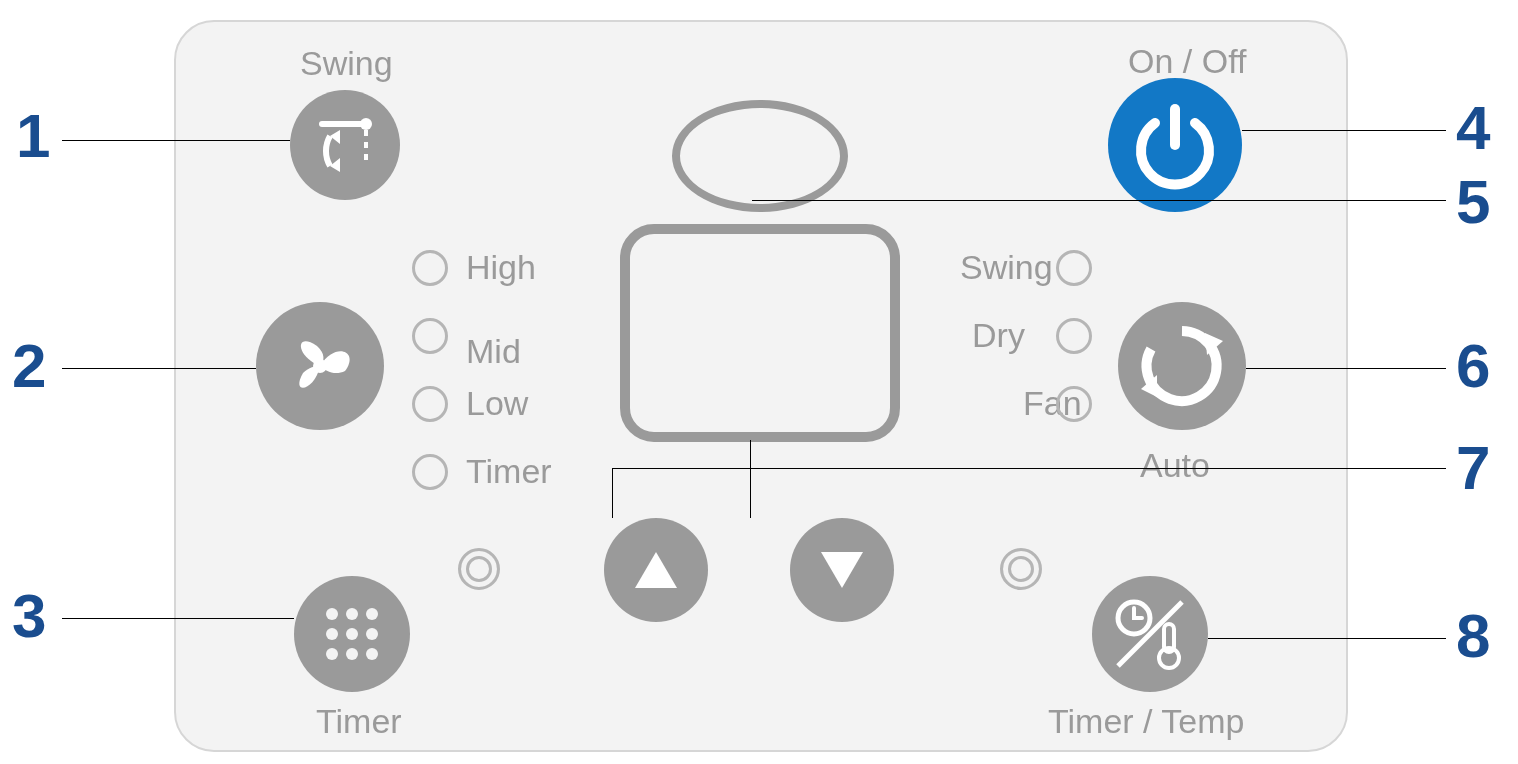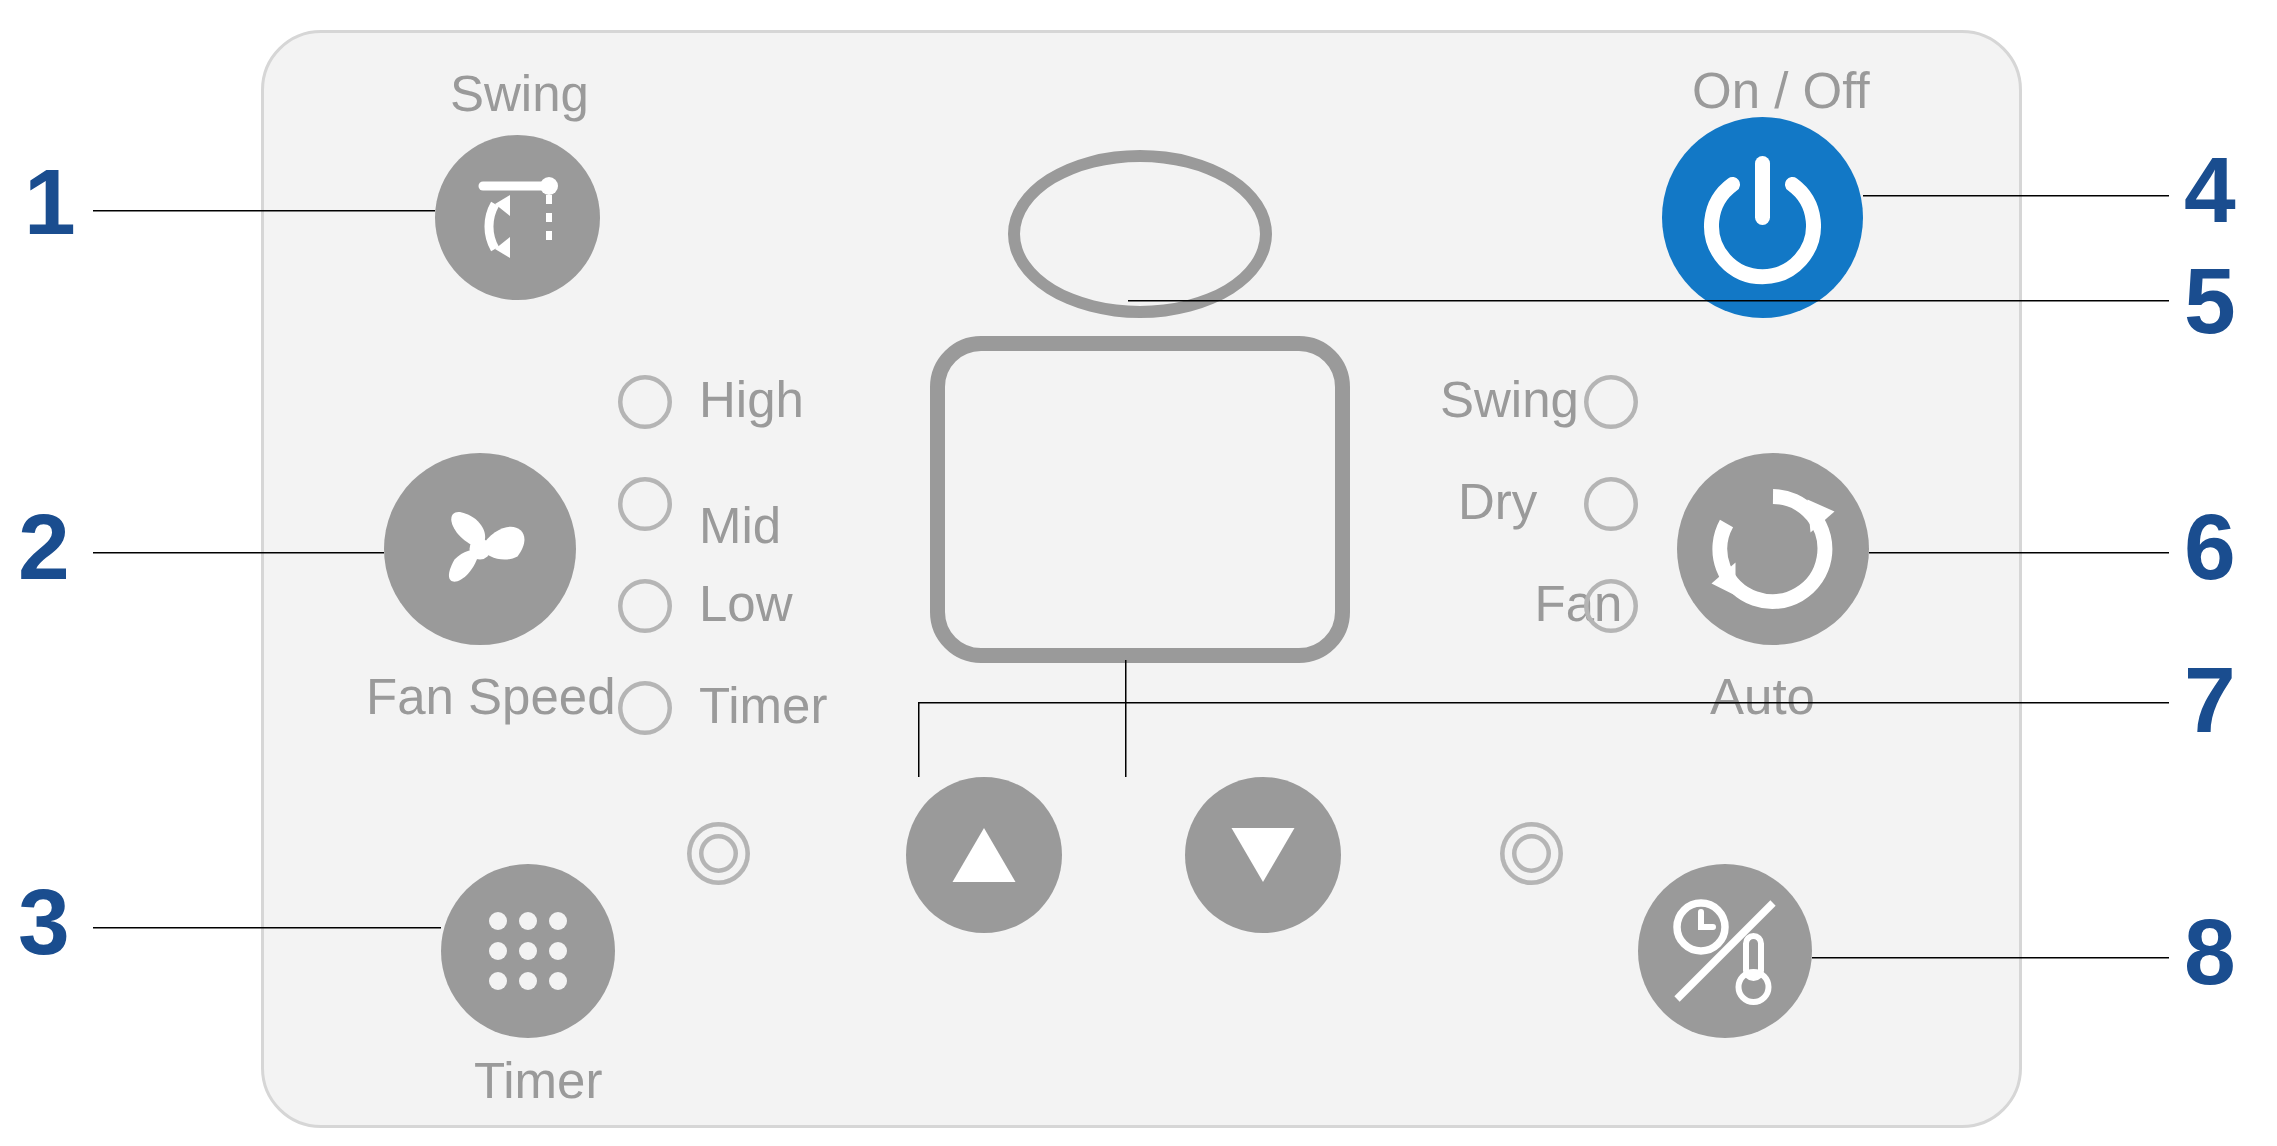--- a/index.html
+++ b/index.html
@@ -50,21 +50,20 @@
 <div class="txt" style="left:1128px;top:42px">On / Off</div>
 
 <div class="btn btn-gray" style="left:256px;top:302px;width:128px;height:128px">
   <svg width="90" height="90" viewBox="0 0 90 90">
     <circle cx="45" cy="45" r="7" fill="#fff"></circle>
     <path d="M45 45 C60 20 85 30 70 50 C60 55 50 50 45 45 Z" fill="#fff"></path>
     <path d="M45 45 C20 35 20 10 42 25 C50 32 50 40 45 45 Z" fill="#fff"></path>
     <path d="M45 45 C40 70 15 75 28 52 C34 46 40 45 45 45 Z" fill="#fff"></path>
   </svg>
 </div>
-<div class="txt" style="left:244px;top:446px">Fan Speed</div>
 
 <div class="ring ring-thin" style="left:412px;top:250px;width:30px;height:30px"></div>
 <div class="txt" style="left:466px;top:248px">High</div>
 <div class="ring ring-thin" style="left:412px;top:318px;width:30px;height:30px"></div>
 <div class="txt" style="left:466px;top:332px">Mid</div>
 <div class="ring ring-thin" style="left:412px;top:386px;width:30px;height:30px"></div>
 <div class="txt" style="left:466px;top:384px">Low</div>
 <div class="ring ring-thin" style="left:412px;top:454px;width:30px;height:30px"></div>
 <div class="txt" style="left:466px;top:452px">Timer</div>
 
@@ -115,20 +114,21 @@
 
 <div class="btn btn-gray" style="left:1092px;top:576px;width:116px;height:116px">
   <svg width="84" height="84" viewBox="0 0 84 84">
     <circle cx="26" cy="26" r="16" stroke="#fff" stroke-width="5" fill="none"></circle>
     <path d="M26 16 V26 H34" stroke="#fff" stroke-width="4" fill="none" stroke-linecap="round"></path>
     <line x1="10" y1="74" x2="74" y2="10" stroke="#fff" stroke-width="5"></line>
     <rect x="56" y="32" width="10" height="28" rx="5" stroke="#fff" stroke-width="4" fill="none"></rect>
     <circle cx="61" cy="66" r="10" stroke="#fff" stroke-width="4" fill="none"></circle>
   </svg>
 </div>
+<div class="txt" style="left:1048px;top:702px">Timer / Temp</div>
 <div class="ring ring-double" style="left:1000px;top:548px;width:36px;height:36px"></div>
 
 <div class="callout" style="left:16px;top:100px">1</div>
 <div class="callout" style="left:12px;top:330px">2</div>
 <div class="callout" style="left:12px;top:580px">3</div>
 <div class="callout" style="left:1456px;top:92px">4</div>
 <div class="callout" style="left:1456px;top:166px">5</div>
 <div class="callout" style="left:1456px;top:330px">6</div>
 <div class="callout" style="left:1456px;top:432px">7</div>
 <div class="callout" style="left:1456px;top:600px">8</div>

